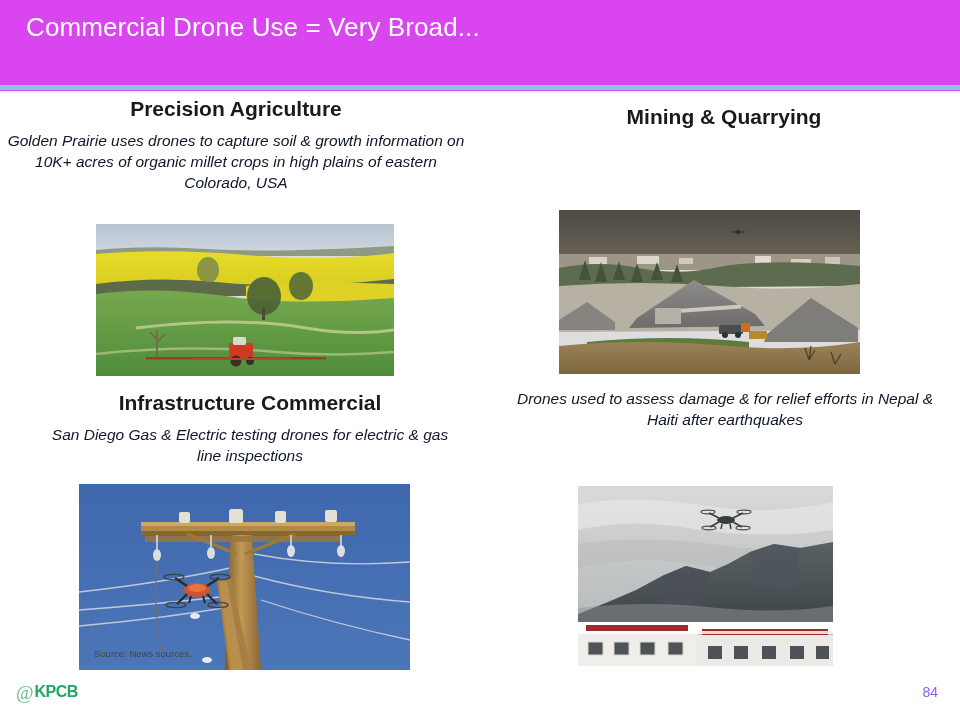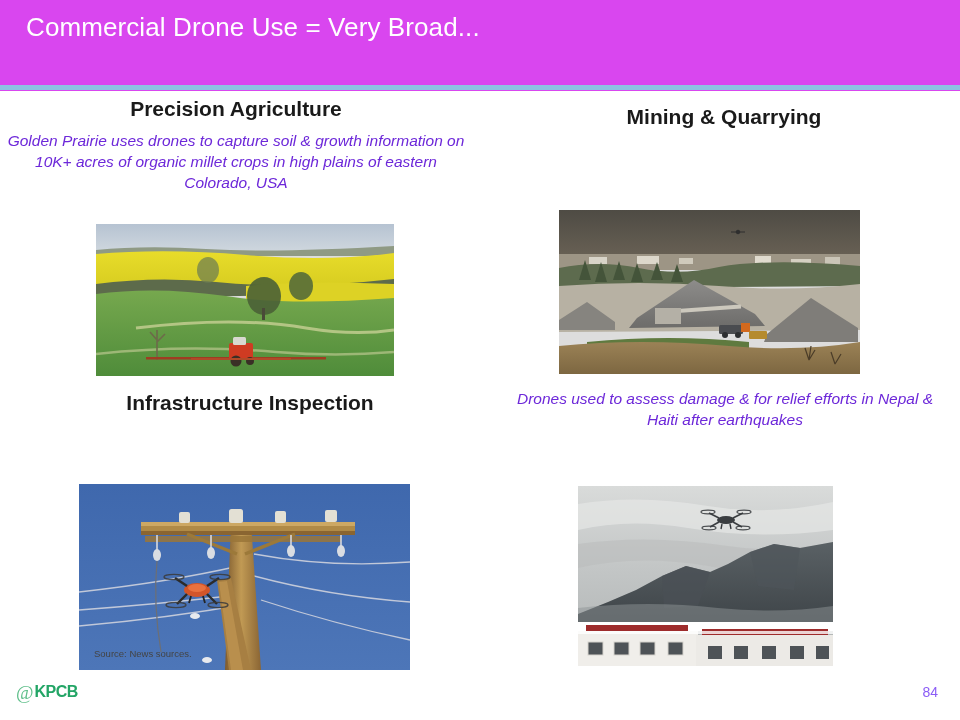--- a/index.html
+++ b/index.html
@@ -54,21 +54,21 @@
   .sec-title {
     font-size: 21px;
     font-weight: bold;
     color: #1a1a1a;
     line-height: 26px;
     margin: 0 0 8px 0;
   }
   .sec-body {
     font-size: 15.5px;
     font-style: italic;
-    color: #6d28d9;
+    color: #0f172a;
     line-height: 21px;
     margin: 0;
   }
 
   
   #sec-agri   { left: 0;  top: 96px;  width: 472px; }
   #sec-mine   { left: 496px; top: 96px;  width: 456px; margin-top: 8px; }
   #sec-infra  { left: 40px;  top: 390px; width: 420px; }
   #sec-disast { left: 500px; top: 388px; width: 450px; }
 
@@ -251,21 +251,22 @@
       <path d="M276 154 L272 142 M276 154 L282 144" stroke="#4a3c28" stroke-width="1.2" fill="none"></path>
 
       <g stroke="#2e2e2e" stroke-width="1" fill="#2e2e2e">
         <line x1="172" y1="22" x2="186" y2="22"></line>
         <circle cx="179" cy="22" r="1.8"></circle>
       </g>
     </svg>
   </div>
 
   <div class="section" id="sec-infra">
-    <p class="sec-title">Infrastructure Inspection</p>
+    <p class="sec-title">Infrastructure Commercial</p>
+    <p class="sec-body">San Diego Gas &amp; Electric testing drones for electric &amp; gas line inspections</p>
   </div>
 
   <div class="photo" id="photo-infra">
     <svg viewBox="0 0 331 186" preserveAspectRatio="none">
       <defs>
         <linearGradient id="skyI" x1="0" y1="0" x2="0" y2="1">
           <stop offset="0%" stop-color="#3f68ad"></stop>
           <stop offset="100%" stop-color="#4d76b8"></stop>
         </linearGradient>
         <linearGradient id="woodI" x1="0" y1="0" x2="1" y2="0">

